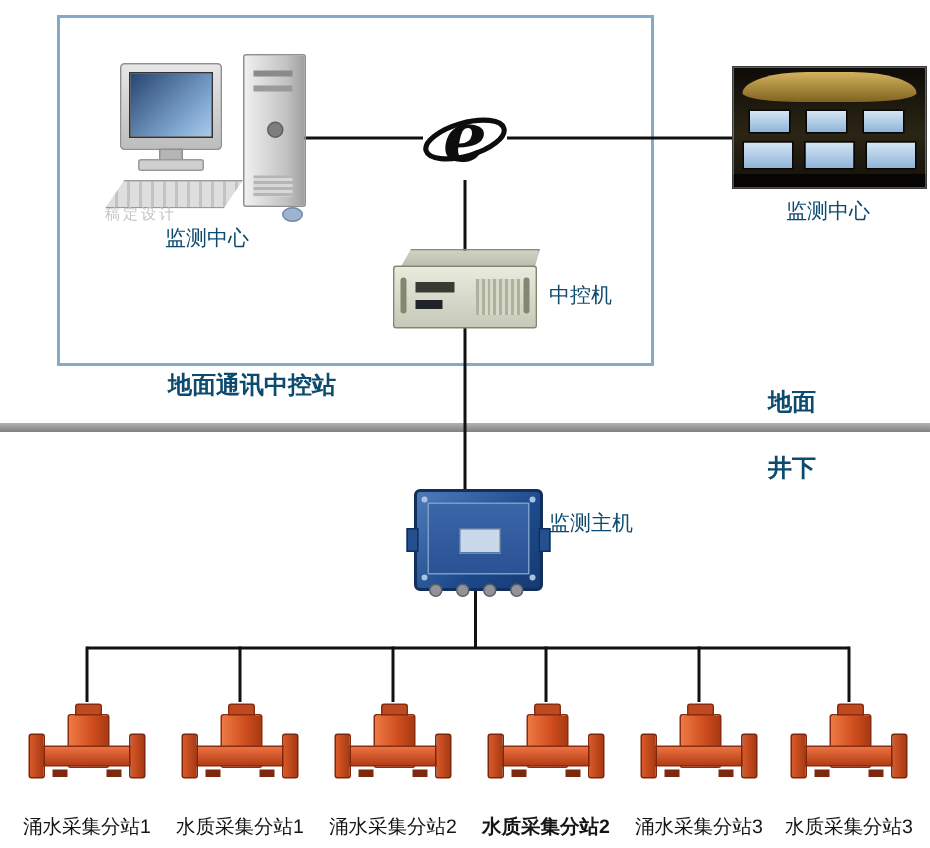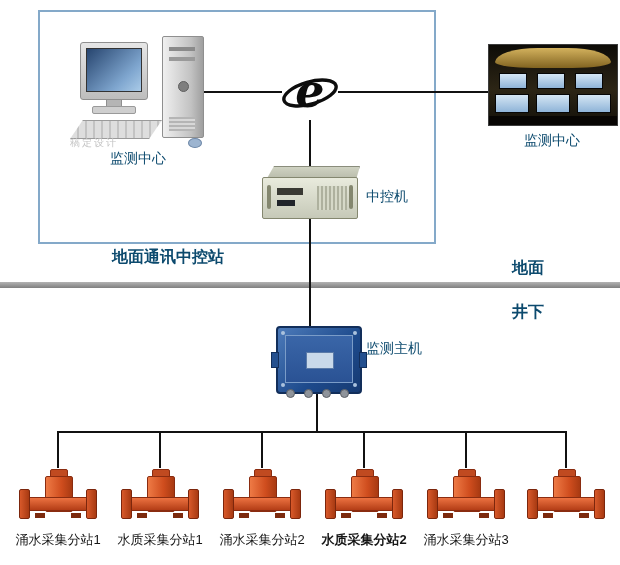--- a/index.html
+++ b/index.html
@@ -61,21 +61,21 @@
 
   
   .device-col{position:absolute;top:466px;width:104px;z-index:2;}
   .collector{position:relative;width:78px;height:58px;margin:0 auto;}
   .col-cap{position:absolute;left:31px;top:3px;width:16px;height:9px;background:#c04a20;border:1px solid #8a2c10;border-radius:2px;}
   .col-body{position:absolute;left:26px;top:10px;width:26px;height:34px;background:linear-gradient(90deg,#ee7a45,#cf4d1e 60%,#a83a12);border:1px solid #8a2c10;border-radius:2px;}
   .col-pipe{position:absolute;left:6px;top:31px;width:66px;height:12px;background:linear-gradient(#ec7241,#b33d16);border:1px solid #8a2c10;border-radius:2px;}
   .col-flange{position:absolute;top:23px;width:9px;height:28px;background:linear-gradient(90deg,#d8592a,#a83a12);border:1px solid #7c260c;border-radius:2px;}
   .col-flange.left{left:0;} .col-flange.right{right:0;}
   .col-foot{position:absolute;bottom:6px;width:10px;height:5px;background:#7c2a0e;}
-  .dev-label{margin-top:7px;text-align:center;font-size:13px;color:#151515;white-space:nowrap;}
+  .dev-label{margin-top:18px;text-align:center;font-size:13px;color:#151515;white-space:nowrap;}
 </style>
 </head>
 <body>
 
 <div id="canvas">
 
   <svg id="wires" width="620" height="565">
     <g stroke="#111111" stroke-width="2">
       <line x1="198" y1="92" x2="488" y2="92"></line>
       <line x1="310" y1="104" x2="310" y2="330"></line>
@@ -231,15 +231,16 @@
   <div class="device-col" style="left:514px;">
     <div class="collector">
       <div class="col-cap"></div>
         <div class="col-body"></div>
         <div class="col-pipe"></div>
         <div class="col-flange left"></div>
         <div class="col-flange right"></div>
         <div class="col-foot" style="left:16px;"></div>
         <div class="col-foot" style="right:16px;"></div>
     </div>
+    <div class="dev-label">水质采集分站3</div>
   </div>
 
 </div>
 
 </body></html>

